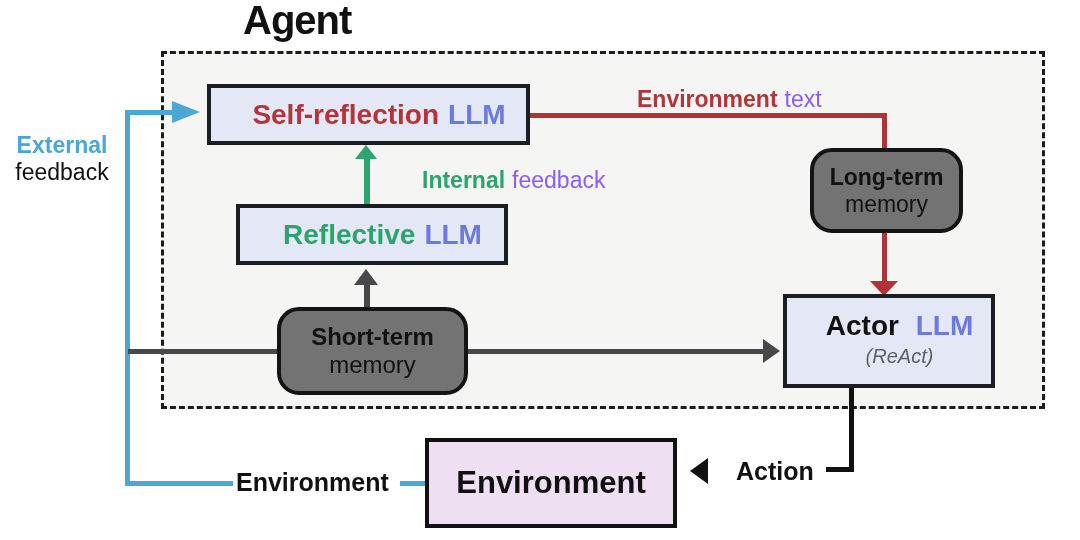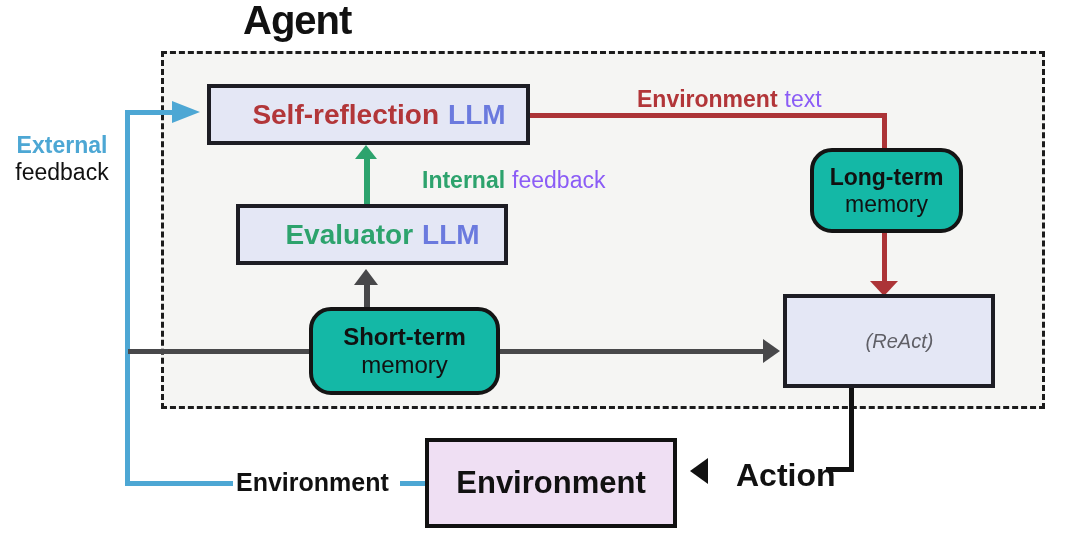--- a/index.html
+++ b/index.html
@@ -52,45 +52,45 @@
   
   .node{
     position:absolute;display:flex;align-items:center;justify-content:center;
     box-sizing:border-box;text-align:center;
   }
   .llm-box{background:#e4e7f5;border:4px solid #1d1d24;font-size:28px;font-weight:bold;padding-left:21px;}
   #self-reflection{left:207px;top:84px;width:323px;height:61px;}
   #evaluator{left:236px;top:204px;width:272px;height:61px;}
   #actor{left:783px;top:294px;width:212px;height:94px;flex-direction:column;line-height:30px;}
   .memory{
-    background:#14b8a6;border:4px solid #141414;border-radius:22px;
+    background:#737373;border:4px solid #141414;border-radius:22px;
     flex-direction:column;font-size:24px;line-height:28px;
   }
-  #short-term{left:277px;top:307px;width:191px;height:88px;margin-left:32px;}
+  #short-term{left:277px;top:307px;width:191px;height:88px;}
   #long-term{left:810px;top:148px;width:153px;height:85px;font-size:23px;line-height:27px;}
   #environment{
     left:425px;top:438px;width:252px;height:90px;
     background:#efdff3;border:4.5px solid #111;font-size:31px;font-weight:600;
   }
   .bold{font-weight:bold;}
   .txt-red{color:#b23639;}
   .txt-blue{color:#4da7d4;}
   .txt-green{color:#2da36d;}
   .txt-purple{color:#6b7ade;}
   .txt-gray{color:#5f5f66;}
   .suffix{margin-left:9px;text-align:right;}
   .rest{margin-left:7px;font-weight:normal;color:#8b5cf6;}
   .sub-line{font-size:20px;font-weight:normal;font-style:italic;}
   
   .edge-label{position:absolute;font-size:23px;white-space:nowrap;}
   #external-label{left:6px;top:132px;width:112px;text-align:center;line-height:27px;}
   #reflective-label{left:637px;top:86px;}
   #internal-label{left:386px;top:167px;margin-left:36px;}
   #observation-label{left:236px;top:468px;font-size:25px;font-weight:bold;}
-  #action-label{left:736px;top:457px;font-size:32px;font-weight:bold;}
+  #action-label{left:736px;top:457px;font-size:25px;font-weight:bold;}
 </style>
 </head>
 <body>
 
 <div class="abs" id="agent-title">Agent</div>
 <div class="abs" id="agent-rect"></div>
 
 <div class="abs blue" id="blue-v"></div>
 <div class="abs blue" id="blue-h-top"></div>
 <div class="abs" id="blue-arrow-right"></div>
@@ -124,24 +124,28 @@
   <span class="bold txt-green">Internal</span><span class="rest">feedback</span>
 </div>
 <div class="edge-label" id="observation-label">Environment</div>
 <div class="edge-label" id="action-label">Action</div>
 
 <div class="node llm-box" id="self-reflection">
   <span class="txt-red">Self-reflection</span>
   <span class="txt-purple suffix">LLM</span>
 </div>
 <div class="node llm-box" id="evaluator">
-  <span class="txt-green">Evaluator</span>
+  <span class="txt-green">Reflective</span>
   <span class="txt-purple suffix">LLM</span>
 </div>
 <div class="node llm-box" id="actor">
+  <div>
+    <span>Actor</span>
+    <span class="txt-purple suffix">LLM</span>
+  </div>
   <div class="sub-line txt-gray">(ReAct)</div>
 </div>
 <div class="node memory" id="short-term">
   <div class="bold">Short-term</div>
   <div>memory</div>
 </div>
 <div class="node memory" id="long-term">
   <div class="bold">Long-term</div>
   <div>memory</div>
 </div>

